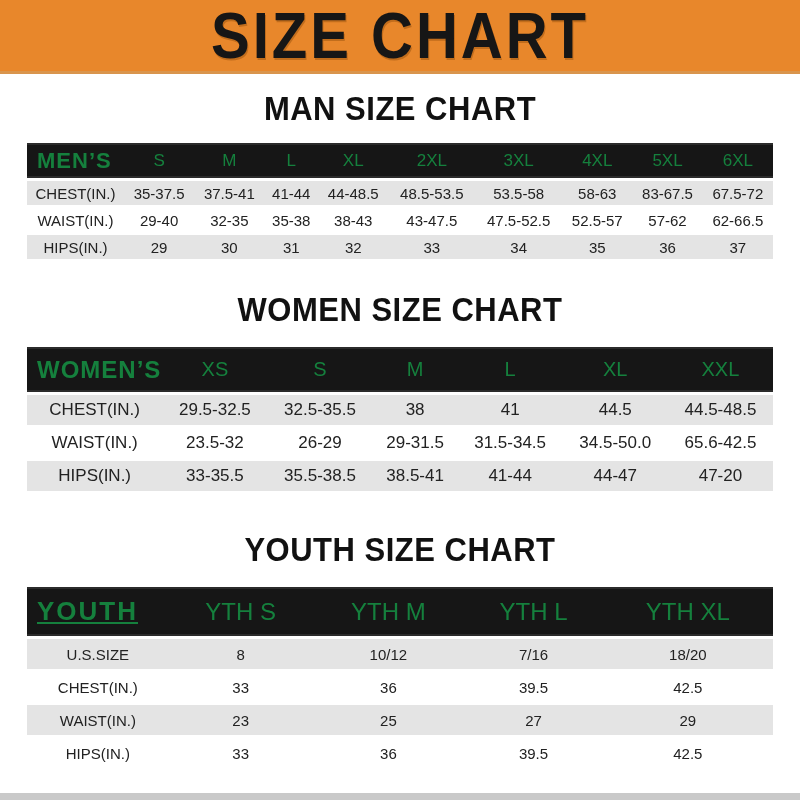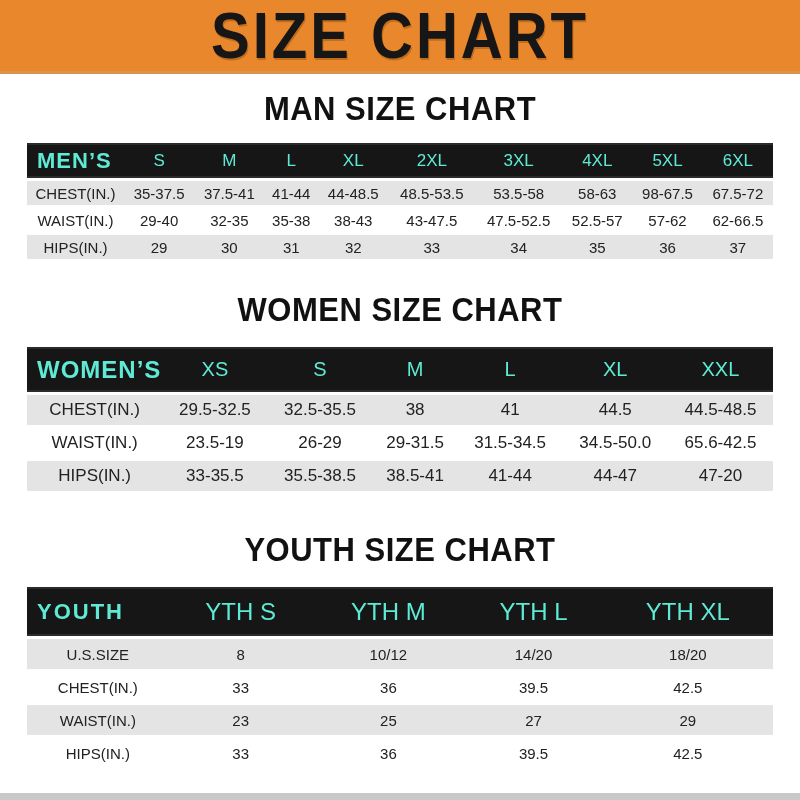--- a/index.html
+++ b/index.html
@@ -41,21 +41,21 @@
   
   .table-wrap{margin:0 27px;}
   table{
     width:100%;
     border-collapse:separate;
     border-spacing:0 3px;
     table-layout:auto;
   }
   thead th{
     background:#161616;
-    color:#5eead4;
+    color:#15803d;
     font-weight:normal;
     text-align:center;
     border-top:2px solid #2b2b2b;
     border-bottom:2px solid #2b2b2b;
     white-space:nowrap;
   }
   thead th.band-label{
     font-weight:bold;
     text-align:left;
     padding-left:10px;
@@ -71,21 +71,21 @@
   
   .men-table thead th{height:29px;font-size:17px;}
   .men-table thead th.band-label{font-size:22px;width:13%;}
   .men-table tbody td{height:22px;font-size:15px;}
   
   .women-table thead th{height:39px;font-size:20px;}
   .women-table thead th.band-label{font-size:24px;width:17%;}
   .women-table tbody td{height:28px;font-size:17px;}
   
   .youth-table thead th{height:43px;font-size:24px;}
-  .youth-table thead th.band-label{font-size:22px;width:19%;letter-spacing:2px;}
+  .youth-table thead th.band-label{font-size:26px;width:19%;letter-spacing:2px;text-decoration:underline;}
   .youth-table tbody td{height:28px;font-size:15px;}
   
   .footer-note{
     margin:26px 28px 0 30px;
     color:#A9332C;
     font-size:21.5px;
     line-height:35px;
     letter-spacing:-0.2px;
     transform:scaleY(1.05);
     transform-origin:left top;
@@ -124,21 +124,21 @@
     <tbody>
         <tr class="gray">
           <td>CHEST(IN.)</td>
           <td>35-37.5</td>
           <td>37.5-41</td>
           <td>41-44</td>
           <td>44-48.5</td>
           <td>48.5-53.5</td>
           <td>53.5-58</td>
           <td>58-63</td>
-          <td>98-67.5</td>
+          <td>83-67.5</td>
           <td>67.5-72</td>
         </tr>
         <tr class="white">
           <td>WAIST(IN.)</td>
           <td>29-40</td>
           <td>32-35</td>
           <td>35-38</td>
           <td>38-43</td>
           <td>43-47.5</td>
           <td>47.5-52.5</td>
@@ -181,21 +181,21 @@
           <td>CHEST(IN.)</td>
           <td>29.5-32.5</td>
           <td>32.5-35.5</td>
           <td>38</td>
           <td>41</td>
           <td>44.5</td>
           <td>44.5-48.5</td>
         </tr>
         <tr class="white">
           <td>WAIST(IN.)</td>
-          <td>23.5-19</td>
+          <td>23.5-32</td>
           <td>26-29</td>
           <td>29-31.5</td>
           <td>31.5-34.5</td>
           <td>34.5-50.0</td>
           <td>65.6-42.5</td>
         </tr>
         <tr class="gray">
           <td>HIPS(IN.)</td>
           <td>33-35.5</td>
           <td>35.5-38.5</td>
@@ -218,21 +218,21 @@
           <th>YTH M</th>
           <th>YTH L</th>
           <th>YTH XL</th>
         </tr>
       </thead>
     <tbody>
         <tr class="gray">
           <td>U.S.SIZE</td>
           <td>8</td>
           <td>10/12</td>
-          <td>14/20</td>
+          <td>7/16</td>
           <td>18/20</td>
         </tr>
         <tr class="white">
           <td>CHEST(IN.)</td>
           <td>33</td>
           <td>36</td>
           <td>39.5</td>
           <td>42.5</td>
         </tr>
         <tr class="gray">

